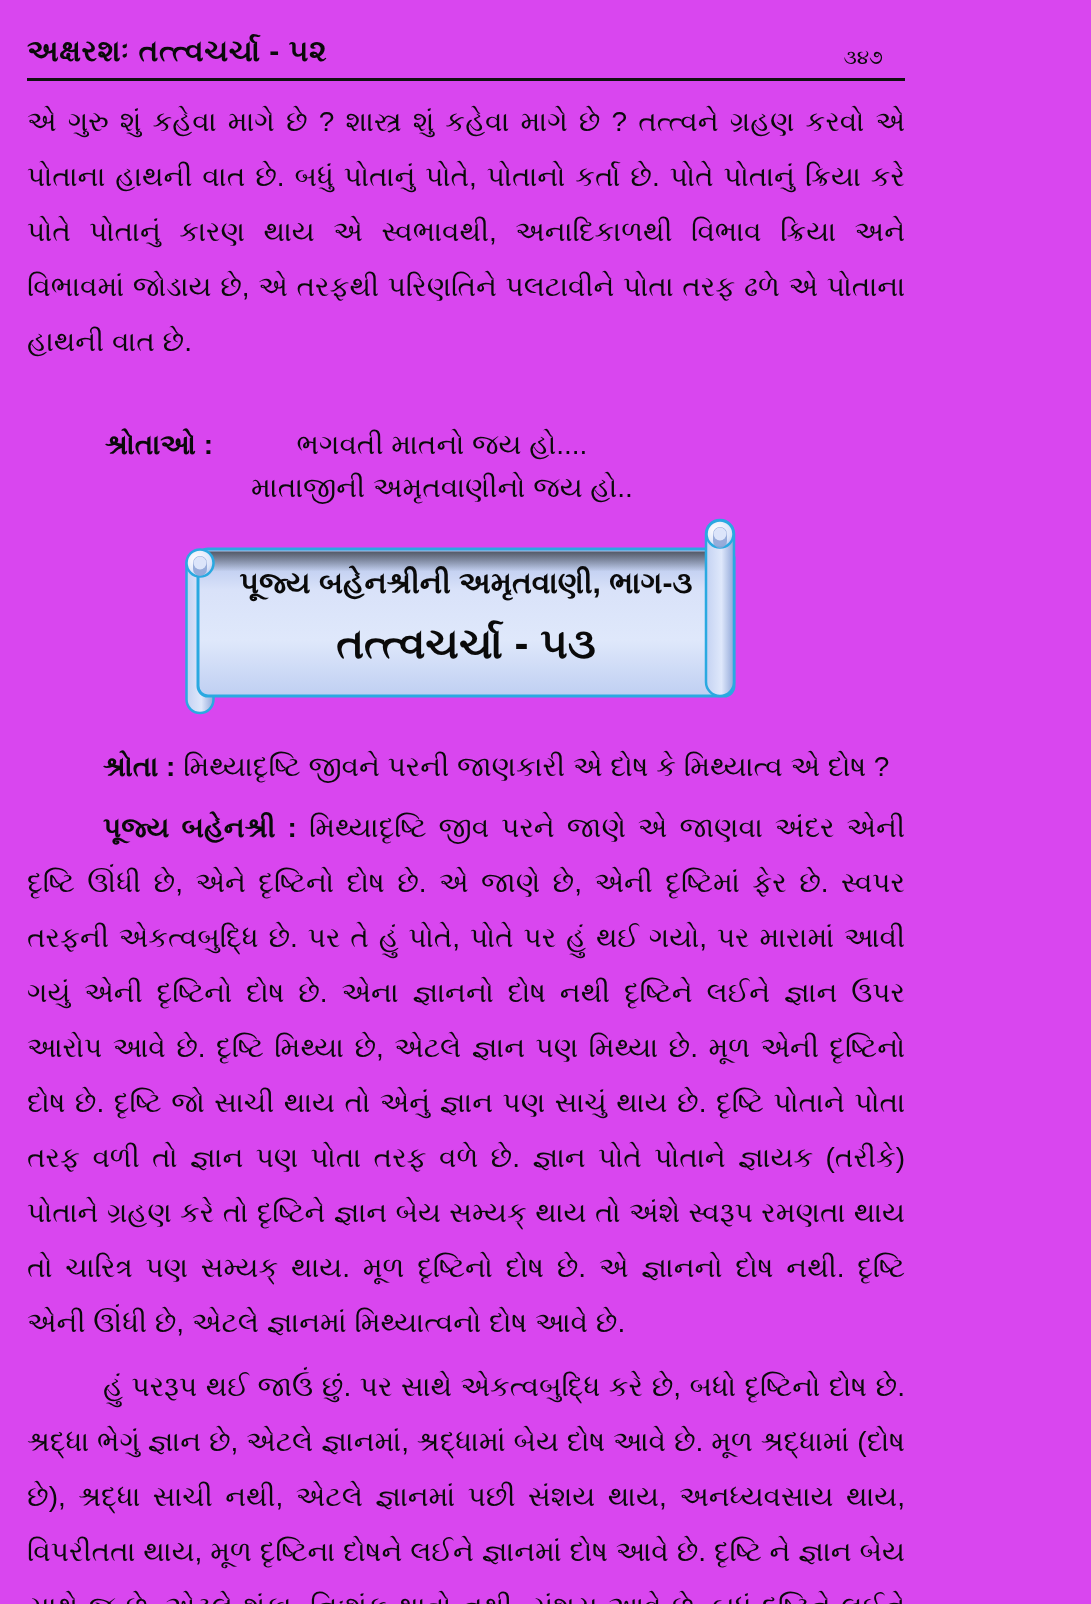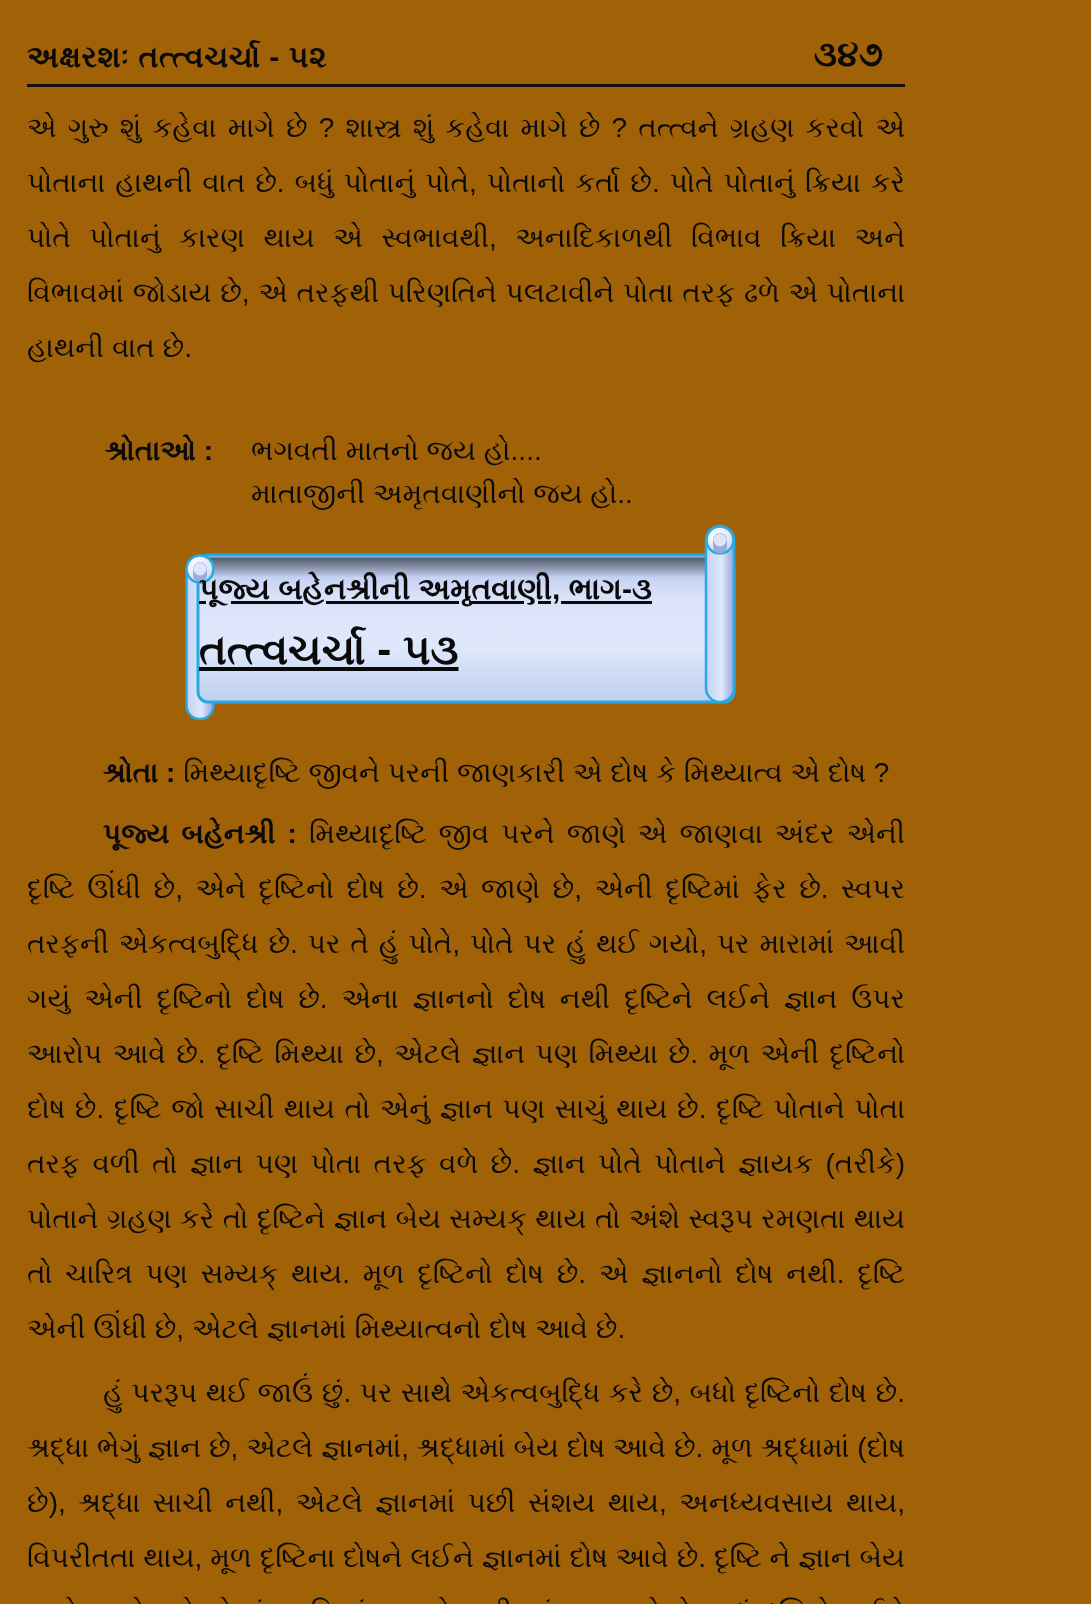--- a/index.html
+++ b/index.html
@@ -1,64 +1,64 @@
 <!DOCTYPE html>
 <html lang="gu"><head>
 <meta charset="utf-8">
 <style>
   html,body{margin:0;padding:0;background:#ffffff;}
   .page{
     position:relative;
     width:1091px;height:1604px;
-    background:#a16207;
+    background:#d946ef;
     font-family:"Liberation Sans","DejaVu Sans",sans-serif;
     color:#0a0a0a;
     overflow:hidden;
   }
   .content{margin-left:27px;width:878px;}
 
   
   .header{
     padding-top:34px;
     display:flex;justify-content:space-between;align-items:flex-end;
     border-bottom:3px solid #111;
     padding-bottom:9px;
   }
   .header-title{font-size:30px;font-weight:bold;letter-spacing:.5px;}
-  .header-page{font-size:35px;font-weight:bold;padding-right:22px;}
+  .header-page{font-size:20px;font-weight:normal;padding-right:22px;}
 
   
   .para{
     font-size:28px;line-height:55px;
     text-align:justify;
     margin:0;
   }
   .intro{margin-top:13px;}
   .indent{text-indent:76px;}
   .speaker{font-weight:bold;}
 
   
   .audience{
     display:flex;
     margin-top:54px;
     font-size:28px;line-height:43px;
   }
   .audience-label{font-weight:bold;margin-left:78px;width:146px;flex:none;}
-  .audience-lines{margin:0;}
+  .audience-lines{margin:0;text-align:center;}
 
   
   .banner-wrap{
     position:relative;
     width:566px;height:204px;
     margin:4px auto 0 auto;
   }
   .banner-svg{position:absolute;left:0;top:0;}
   .banner-text{
     position:absolute;left:16px;top:50px;width:534px;
-    text-decoration:underline;
+    text-align:center;
   }
   .banner-title{font-size:30px;font-weight:bold;line-height:40px;}
   .banner-subtitle{font-size:42px;font-weight:bold;line-height:58px;margin-top:12px;}
 
   .question{margin-top:22px;}
   .answer{margin-top:6px;}
   .closing{margin-top:9px;}
 </style>
 </head>
 <body>

